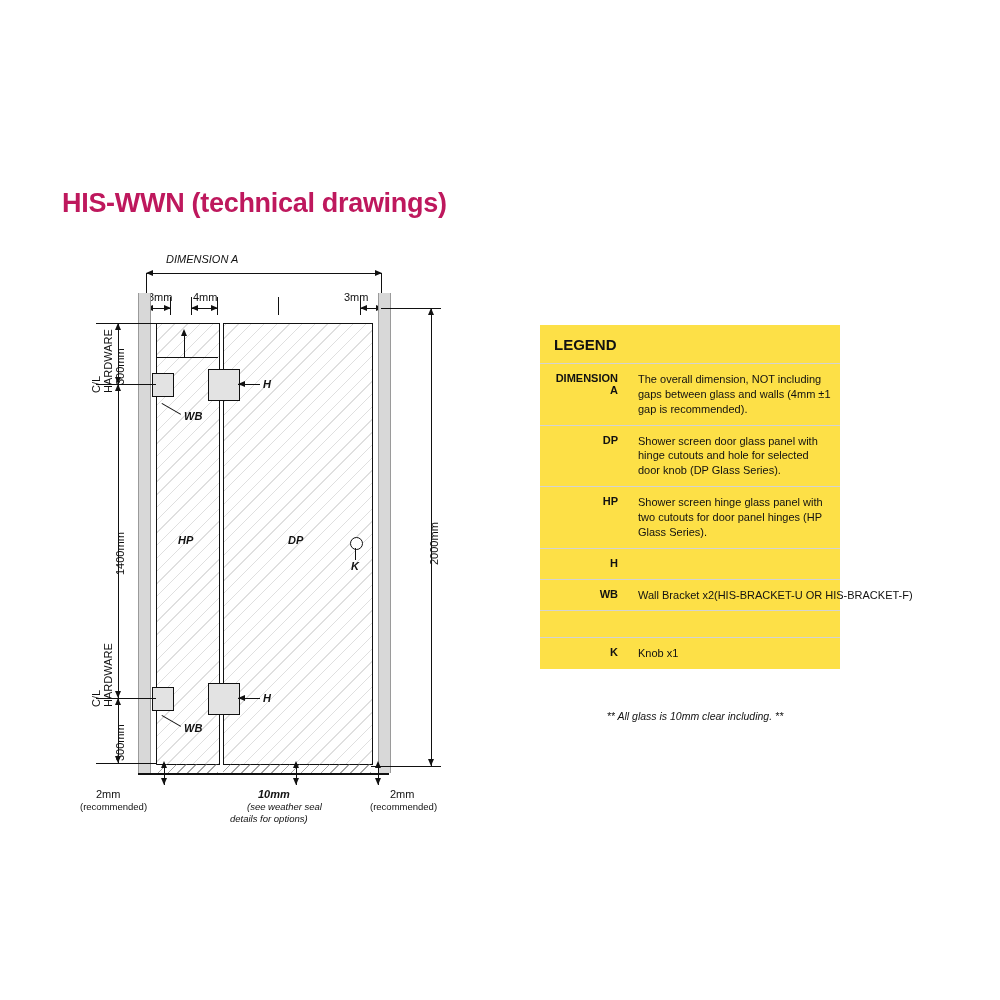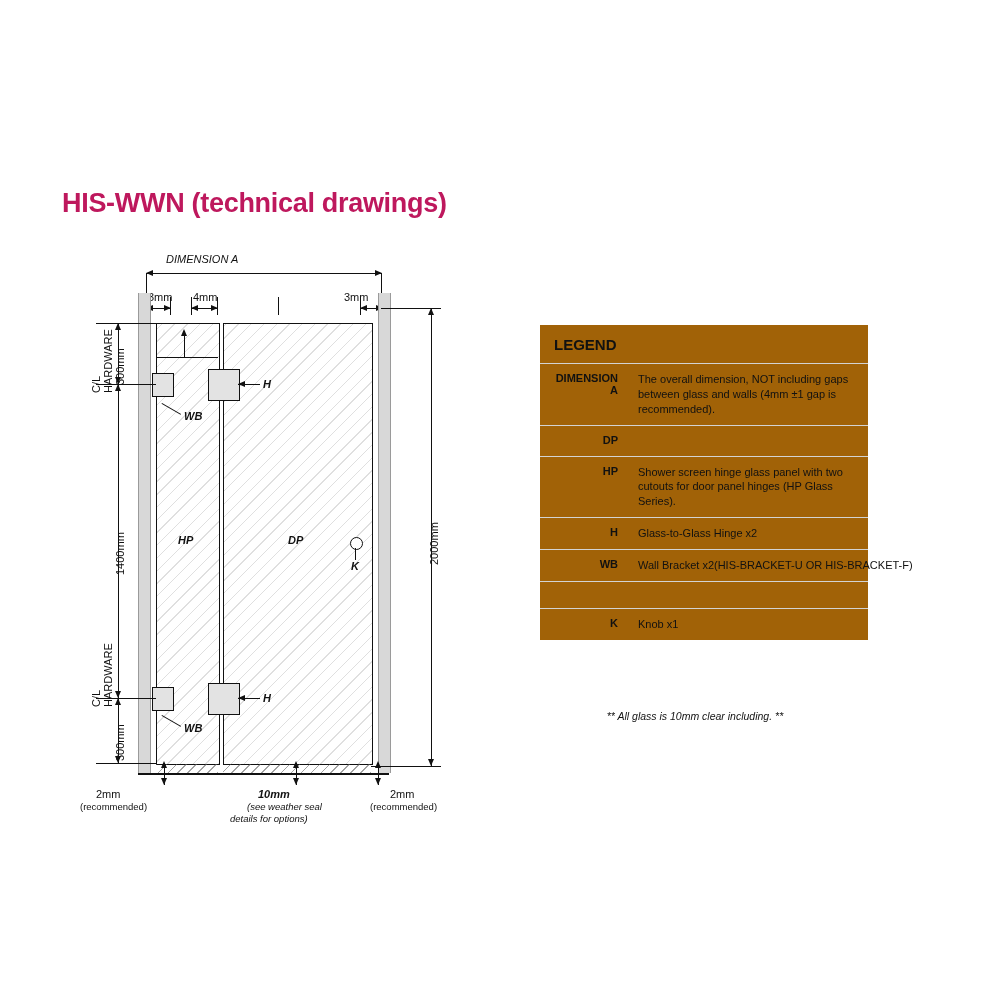--- a/index.html
+++ b/index.html
@@ -144,22 +144,22 @@
   .rot90 {
     transform: rotate(-90deg);
     transform-origin: left top;
   }
 
   
   #legend {
     position: absolute;
     left: 540px;
     top: 325px;
-    width: 328px;
-    background: #a16207;
+    width: 300px;
+    background: #fde047;
     border: none;
   }
   #legend-title {
     font-size: 15px;
     font-weight: bold;
     padding: 11px 14px 10px 14px;
     border-bottom: 1px solid #d3d3d3;
   }
   .lrow {
     display: flex;
@@ -326,28 +326,28 @@
 
 <div id="legend">
   <div id="legend-title">LEGEND</div>
 
   <div class="lrow">
     <div class="lkey">DIMENSION A</div>
     <div class="lval">The overall dimension, NOT including gaps between glass and walls (4mm ±1 gap is recommended).</div>
   </div>
   <div class="lrow">
     <div class="lkey">DP</div>
+    <div class="lval">Shower screen door glass panel with hinge cutouts and hole for selected door knob (DP Glass Series).</div>
   </div>
   <div class="lrow">
     <div class="lkey">HP</div>
     <div class="lval">Shower screen hinge glass panel with two cutouts for door panel hinges (HP Glass Series).</div>
   </div>
   <div class="lrow">
     <div class="lkey">H</div>
-    <div class="lval">Glass-to-Glass Hinge x2</div>
   </div>
   <div class="lrow">
     <div class="lkey">WB</div>
     <div class="lval lval-wide">Wall Bracket x2(HIS-BRACKET-U OR HIS-BRACKET-F)</div>
   </div>
   <div class="lrow lrow-empty">
     <div class="lkey"></div>
     <div class="lval"></div>
   </div>
   <div class="lrow">

